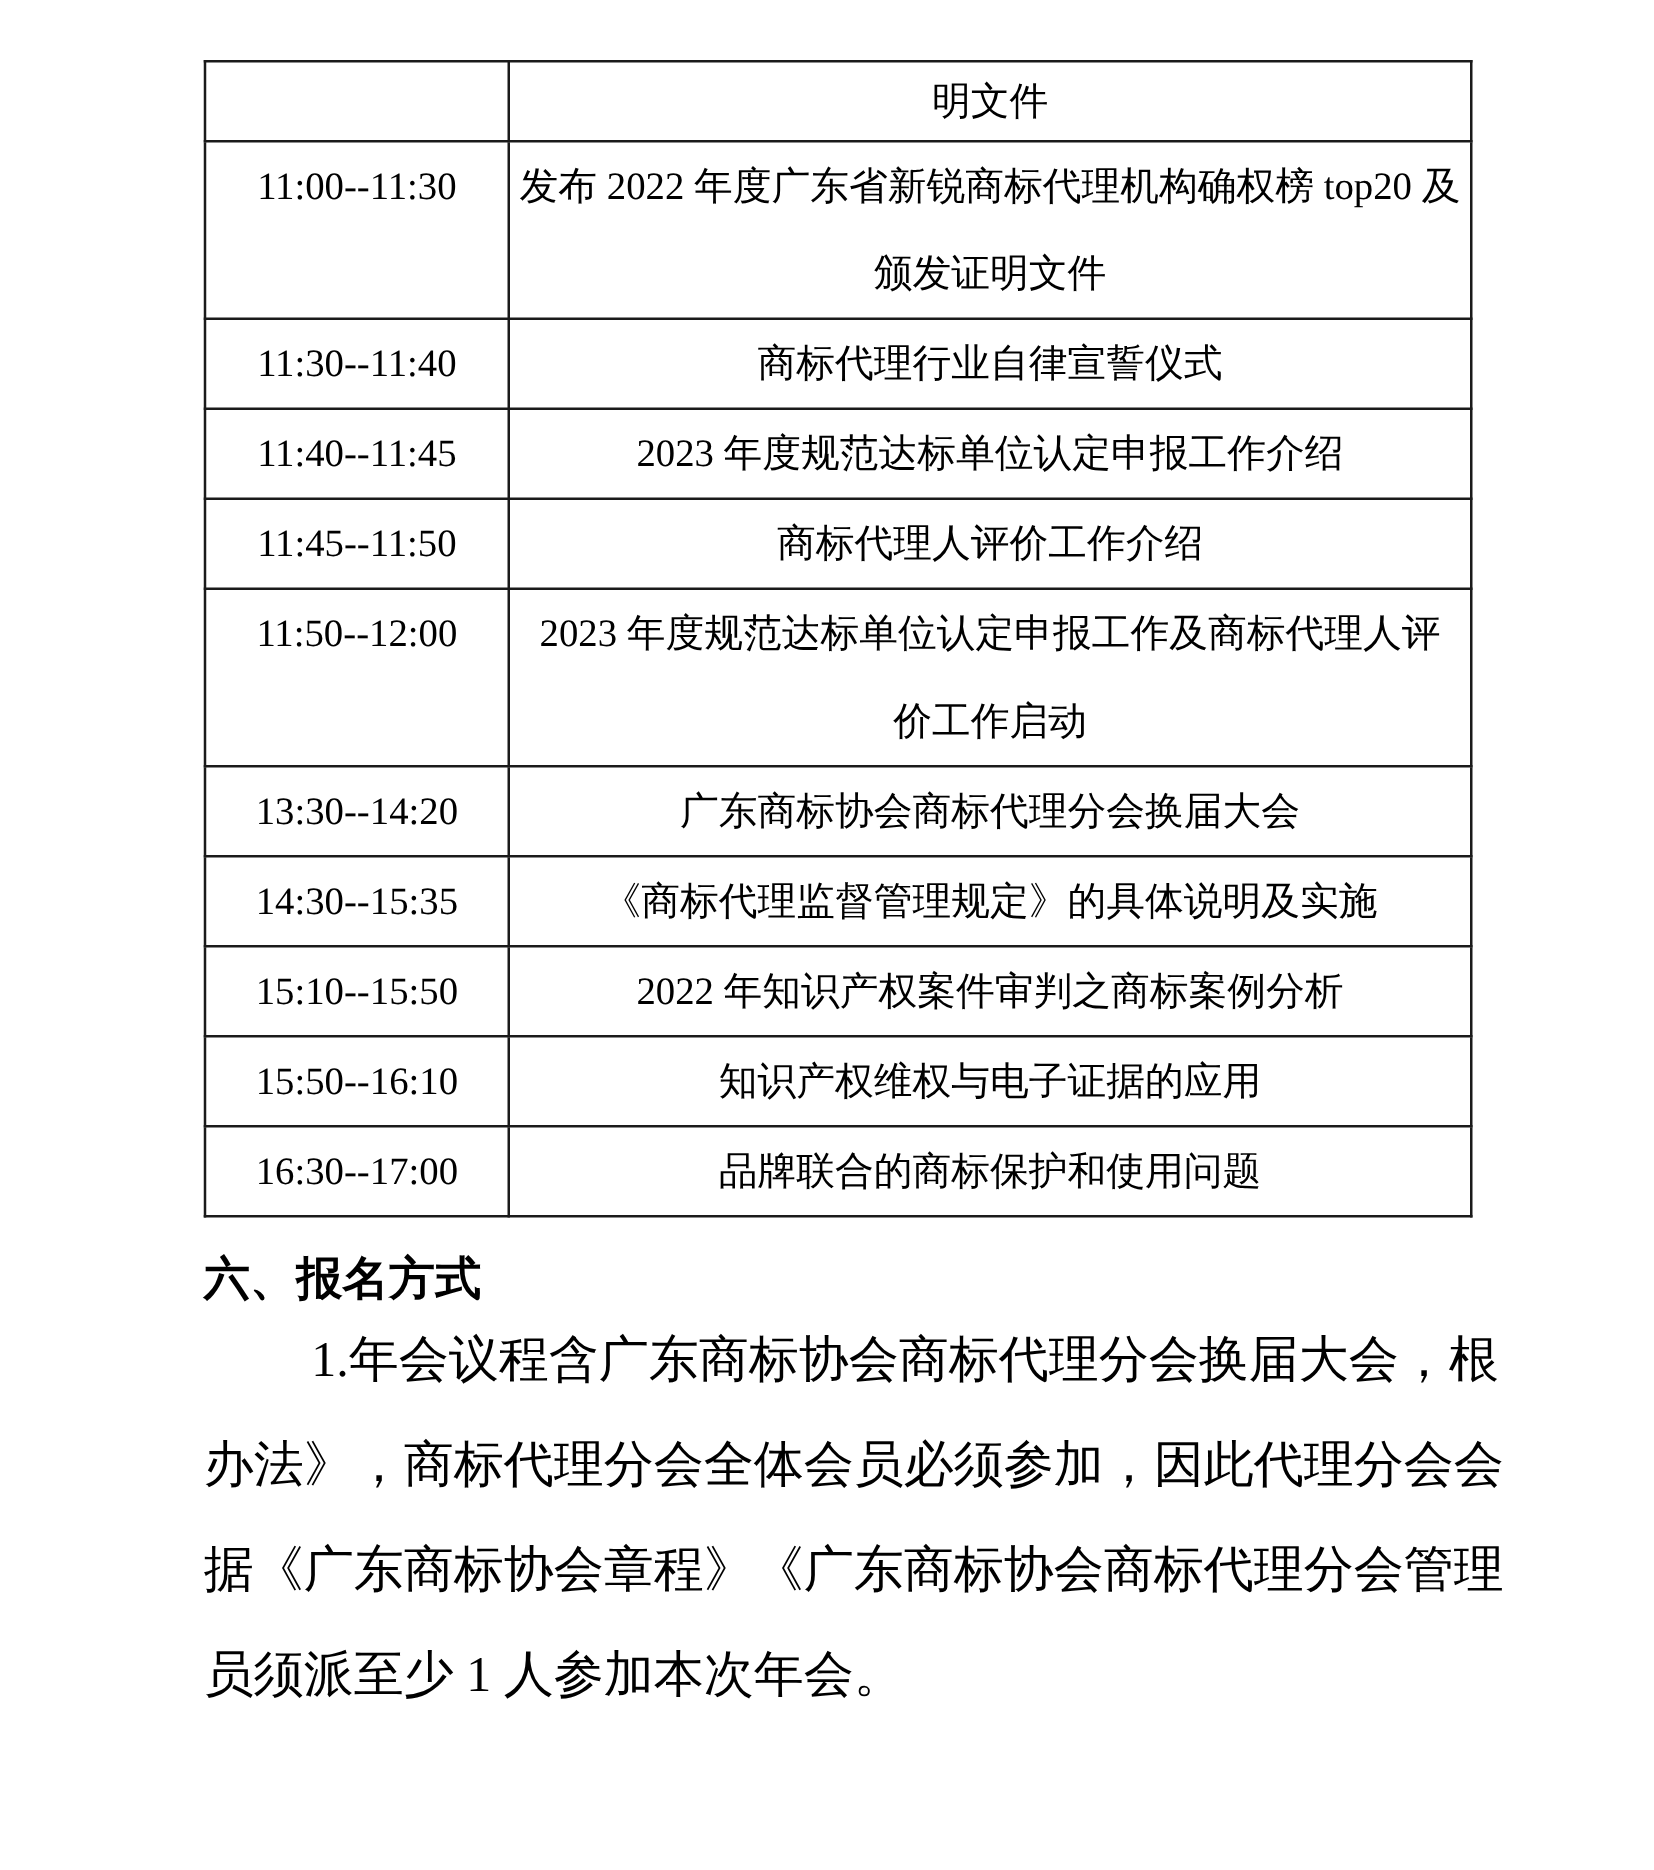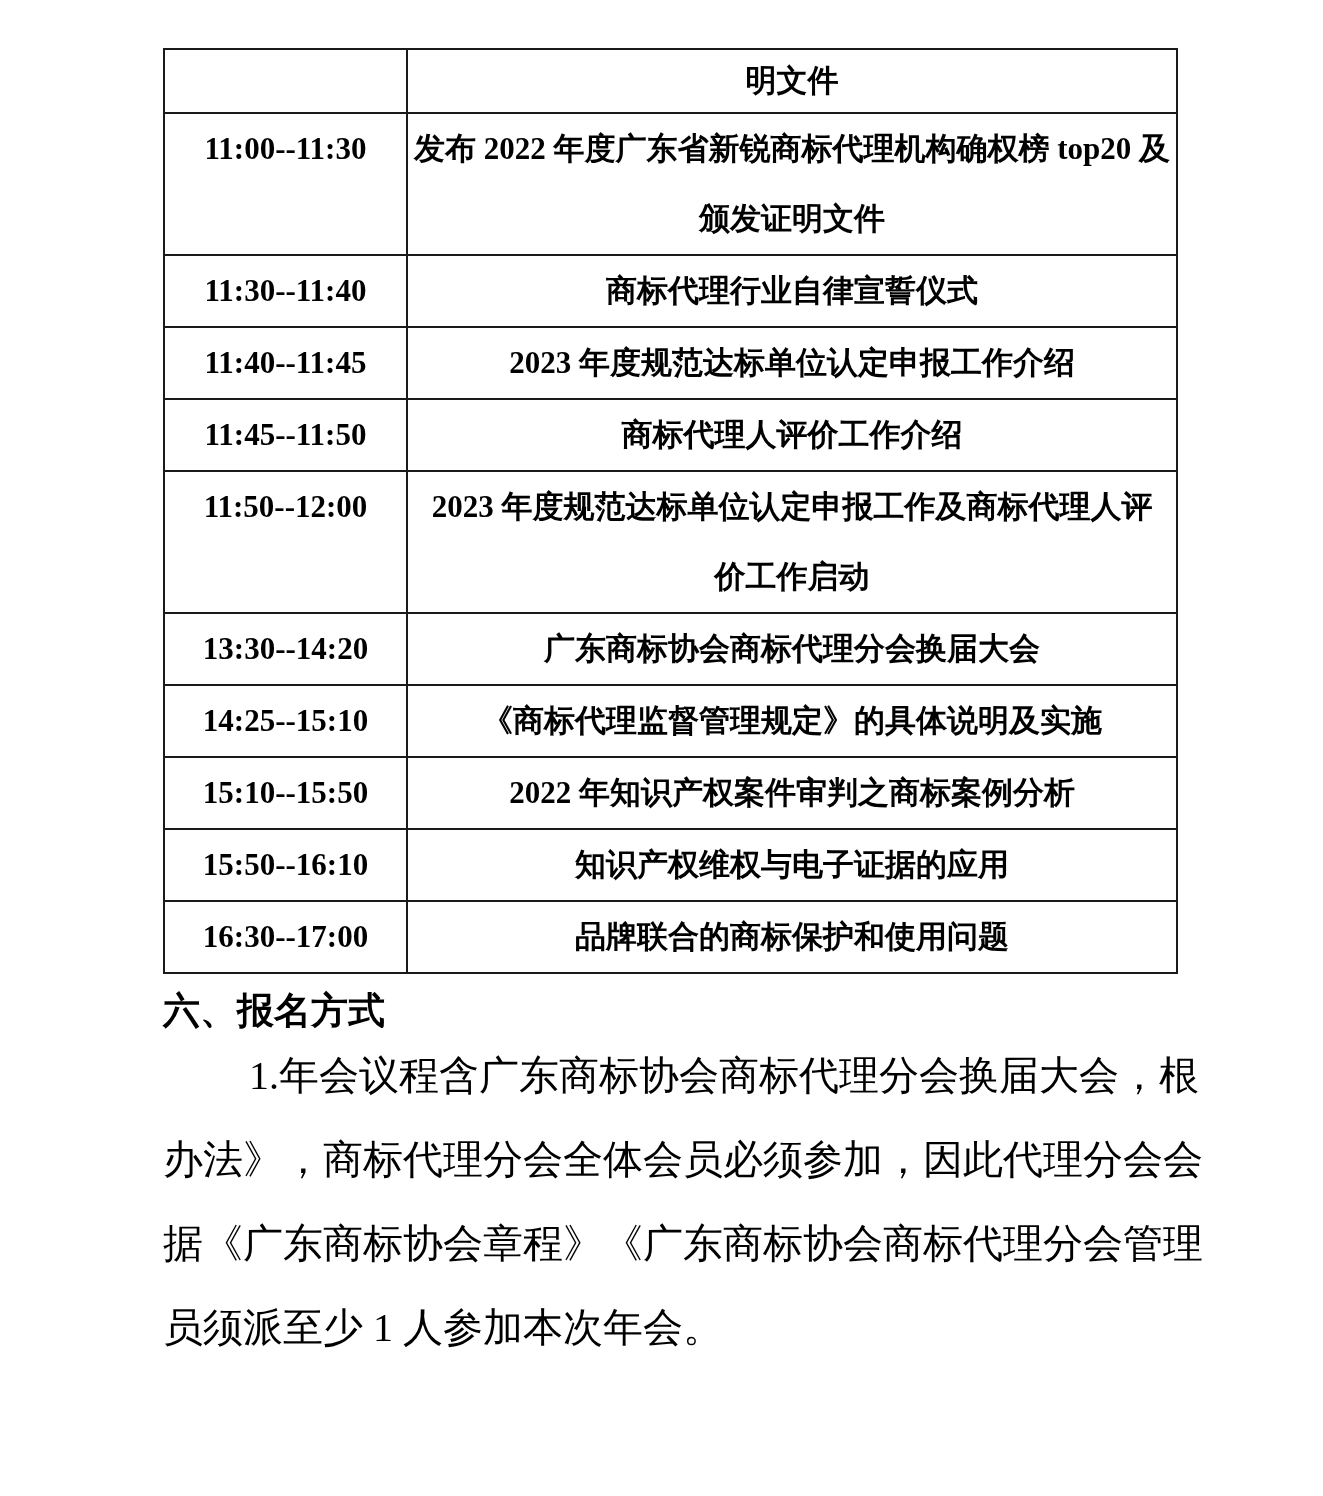--- a/index.html
+++ b/index.html
@@ -19,21 +19,20 @@
   #content {
     position: absolute;
     left: 163px;
     top: 48px;
     width: 1013px;
   }
   table.agenda {
     border-collapse: collapse;
     table-layout: fixed;
     width: 1013px;
-    font-weight: bold;
   }
   table.agenda col.c-time  { width: 243px; }
   table.agenda col.c-event { width: 770px; }
   table.agenda td {
     border: 2px solid #1a1a1a;
     padding: 0;
     vertical-align: top;
     text-align: center;
     font-size: 31px;
     line-height: 70px;
@@ -48,21 +47,21 @@
     padding: 0 6px;
   }
   table.agenda td .event-line {
     line-height: 70px;
     white-space: nowrap;
   }
   table.agenda tr.partial td .event-line {
     line-height: 62px;
   }
   #section-heading {
-    margin-top: 16px;
+    margin-top: 28px;
     font-family: "Liberation Sans", "DejaVu Sans", sans-serif;
     font-weight: 700;
     font-size: 37px;
     line-height: 42px;
     color: #000000;
     text-align: left;
   }
   #registration-paragraph {
     margin-top: 2px;
   }
@@ -131,21 +130,21 @@
               <div class="event-line">价工作启动</div>
             </td>
           </tr>
           <tr>
             <td class="time-cell">13:30--14:20</td>
             <td class="event-cell">
               <div class="event-line">广东商标协会商标代理分会换届大会</div>
             </td>
           </tr>
           <tr>
-            <td class="time-cell">14:25--15:10</td>
+            <td class="time-cell">14:30--15:35</td>
             <td class="event-cell">
               <div class="event-line">《商标代理监督管理规定》的具体说明及实施</div>
             </td>
           </tr>
           <tr>
             <td class="time-cell">15:10--15:50</td>
             <td class="event-cell">
               <div class="event-line">2022 年知识产权案件审判之商标案例分析</div>
             </td>
           </tr>

